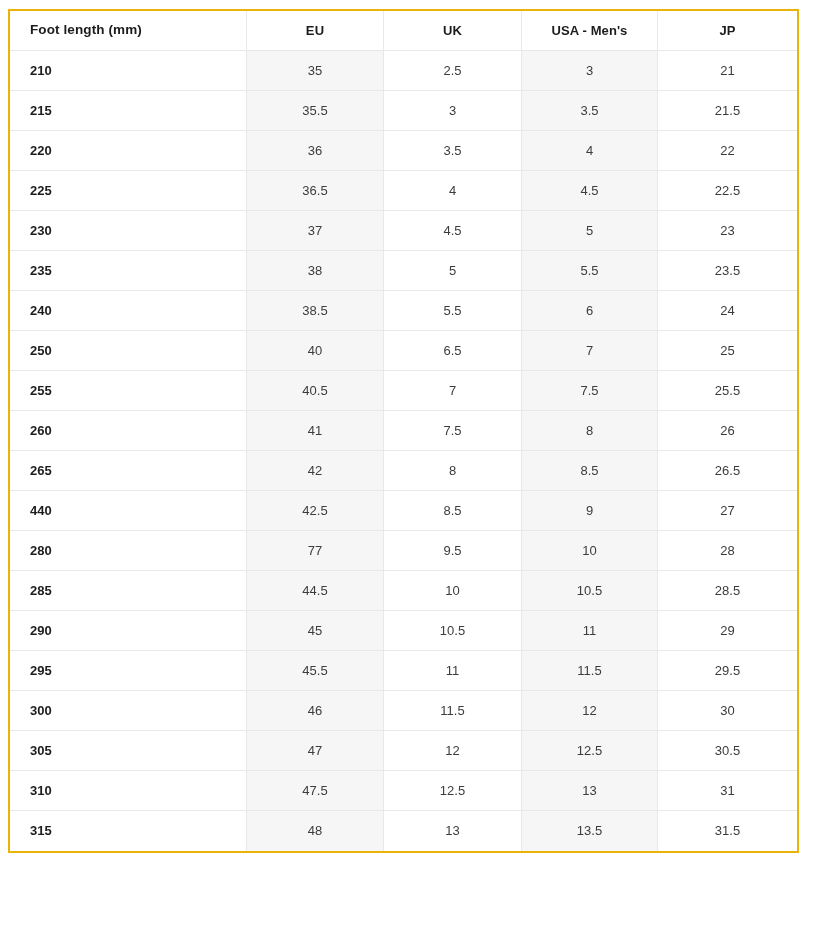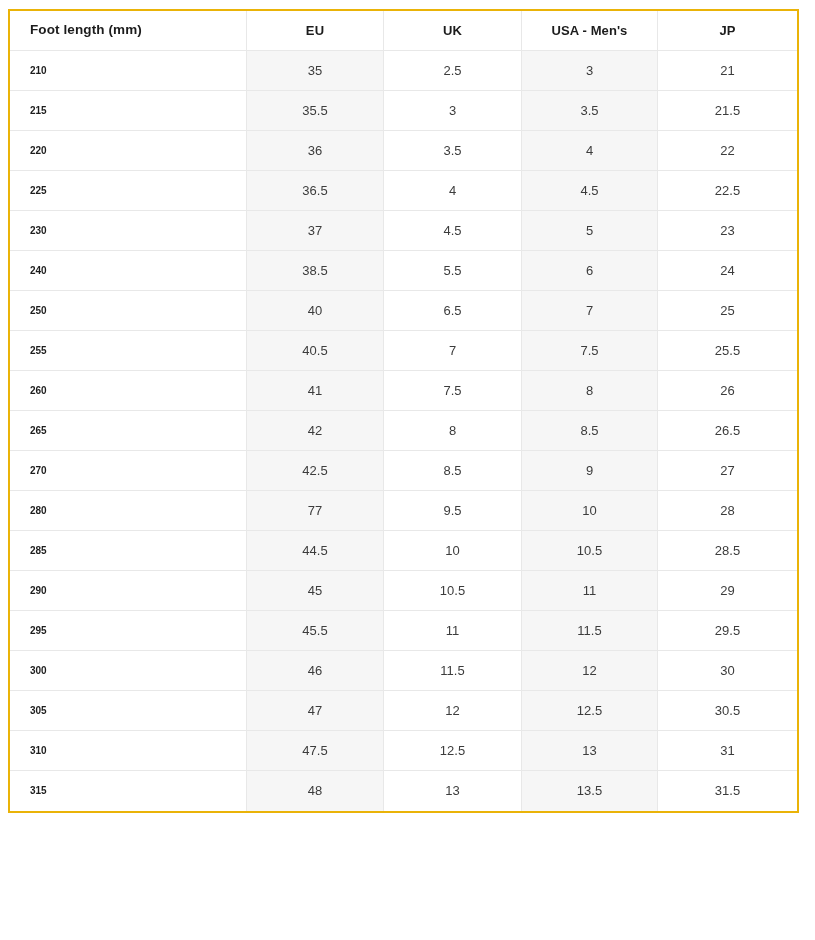--- a/index.html
+++ b/index.html
@@ -70,21 +70,21 @@
   table.size-table thead th.head-foot {
     text-align: left;
     font-size: 13.5px;
   }
 
   
   table.size-table td.col-foot {
     text-align: left;
     font-weight: bold;
     color: #1c1c1c;
-    font-size: 10px;
+    font-size: 13px;
     background: #ffffff;
   }
 
   
   table.size-table td.col-val {
     text-align: center;
     font-weight: normal;
     color: #3c3c3c;
     background: #ffffff;
   }
@@ -145,20 +145,27 @@
           <td class="col-val">22.5</td>
         </tr>
         <tr>
           <td class="col-foot">230</td>
           <td class="col-val shaded">37</td>
           <td class="col-val">4.5</td>
           <td class="col-val shaded">5</td>
           <td class="col-val">23</td>
         </tr>
         <tr>
+          <td class="col-foot">235</td>
+          <td class="col-val shaded">38</td>
+          <td class="col-val">5</td>
+          <td class="col-val shaded">5.5</td>
+          <td class="col-val">23.5</td>
+        </tr>
+        <tr>
           <td class="col-foot">240</td>
           <td class="col-val shaded">38.5</td>
           <td class="col-val">5.5</td>
           <td class="col-val shaded">6</td>
           <td class="col-val">24</td>
         </tr>
         <tr>
           <td class="col-foot">250</td>
           <td class="col-val shaded">40</td>
           <td class="col-val">6.5</td>
@@ -180,21 +187,21 @@
           <td class="col-val">26</td>
         </tr>
         <tr>
           <td class="col-foot">265</td>
           <td class="col-val shaded">42</td>
           <td class="col-val">8</td>
           <td class="col-val shaded">8.5</td>
           <td class="col-val">26.5</td>
         </tr>
         <tr>
-          <td class="col-foot">270</td>
+          <td class="col-foot">440</td>
           <td class="col-val shaded">42.5</td>
           <td class="col-val">8.5</td>
           <td class="col-val shaded">9</td>
           <td class="col-val">27</td>
         </tr>
         <tr>
           <td class="col-foot">280</td>
           <td class="col-val shaded">77</td>
           <td class="col-val">9.5</td>
           <td class="col-val shaded">10</td>

